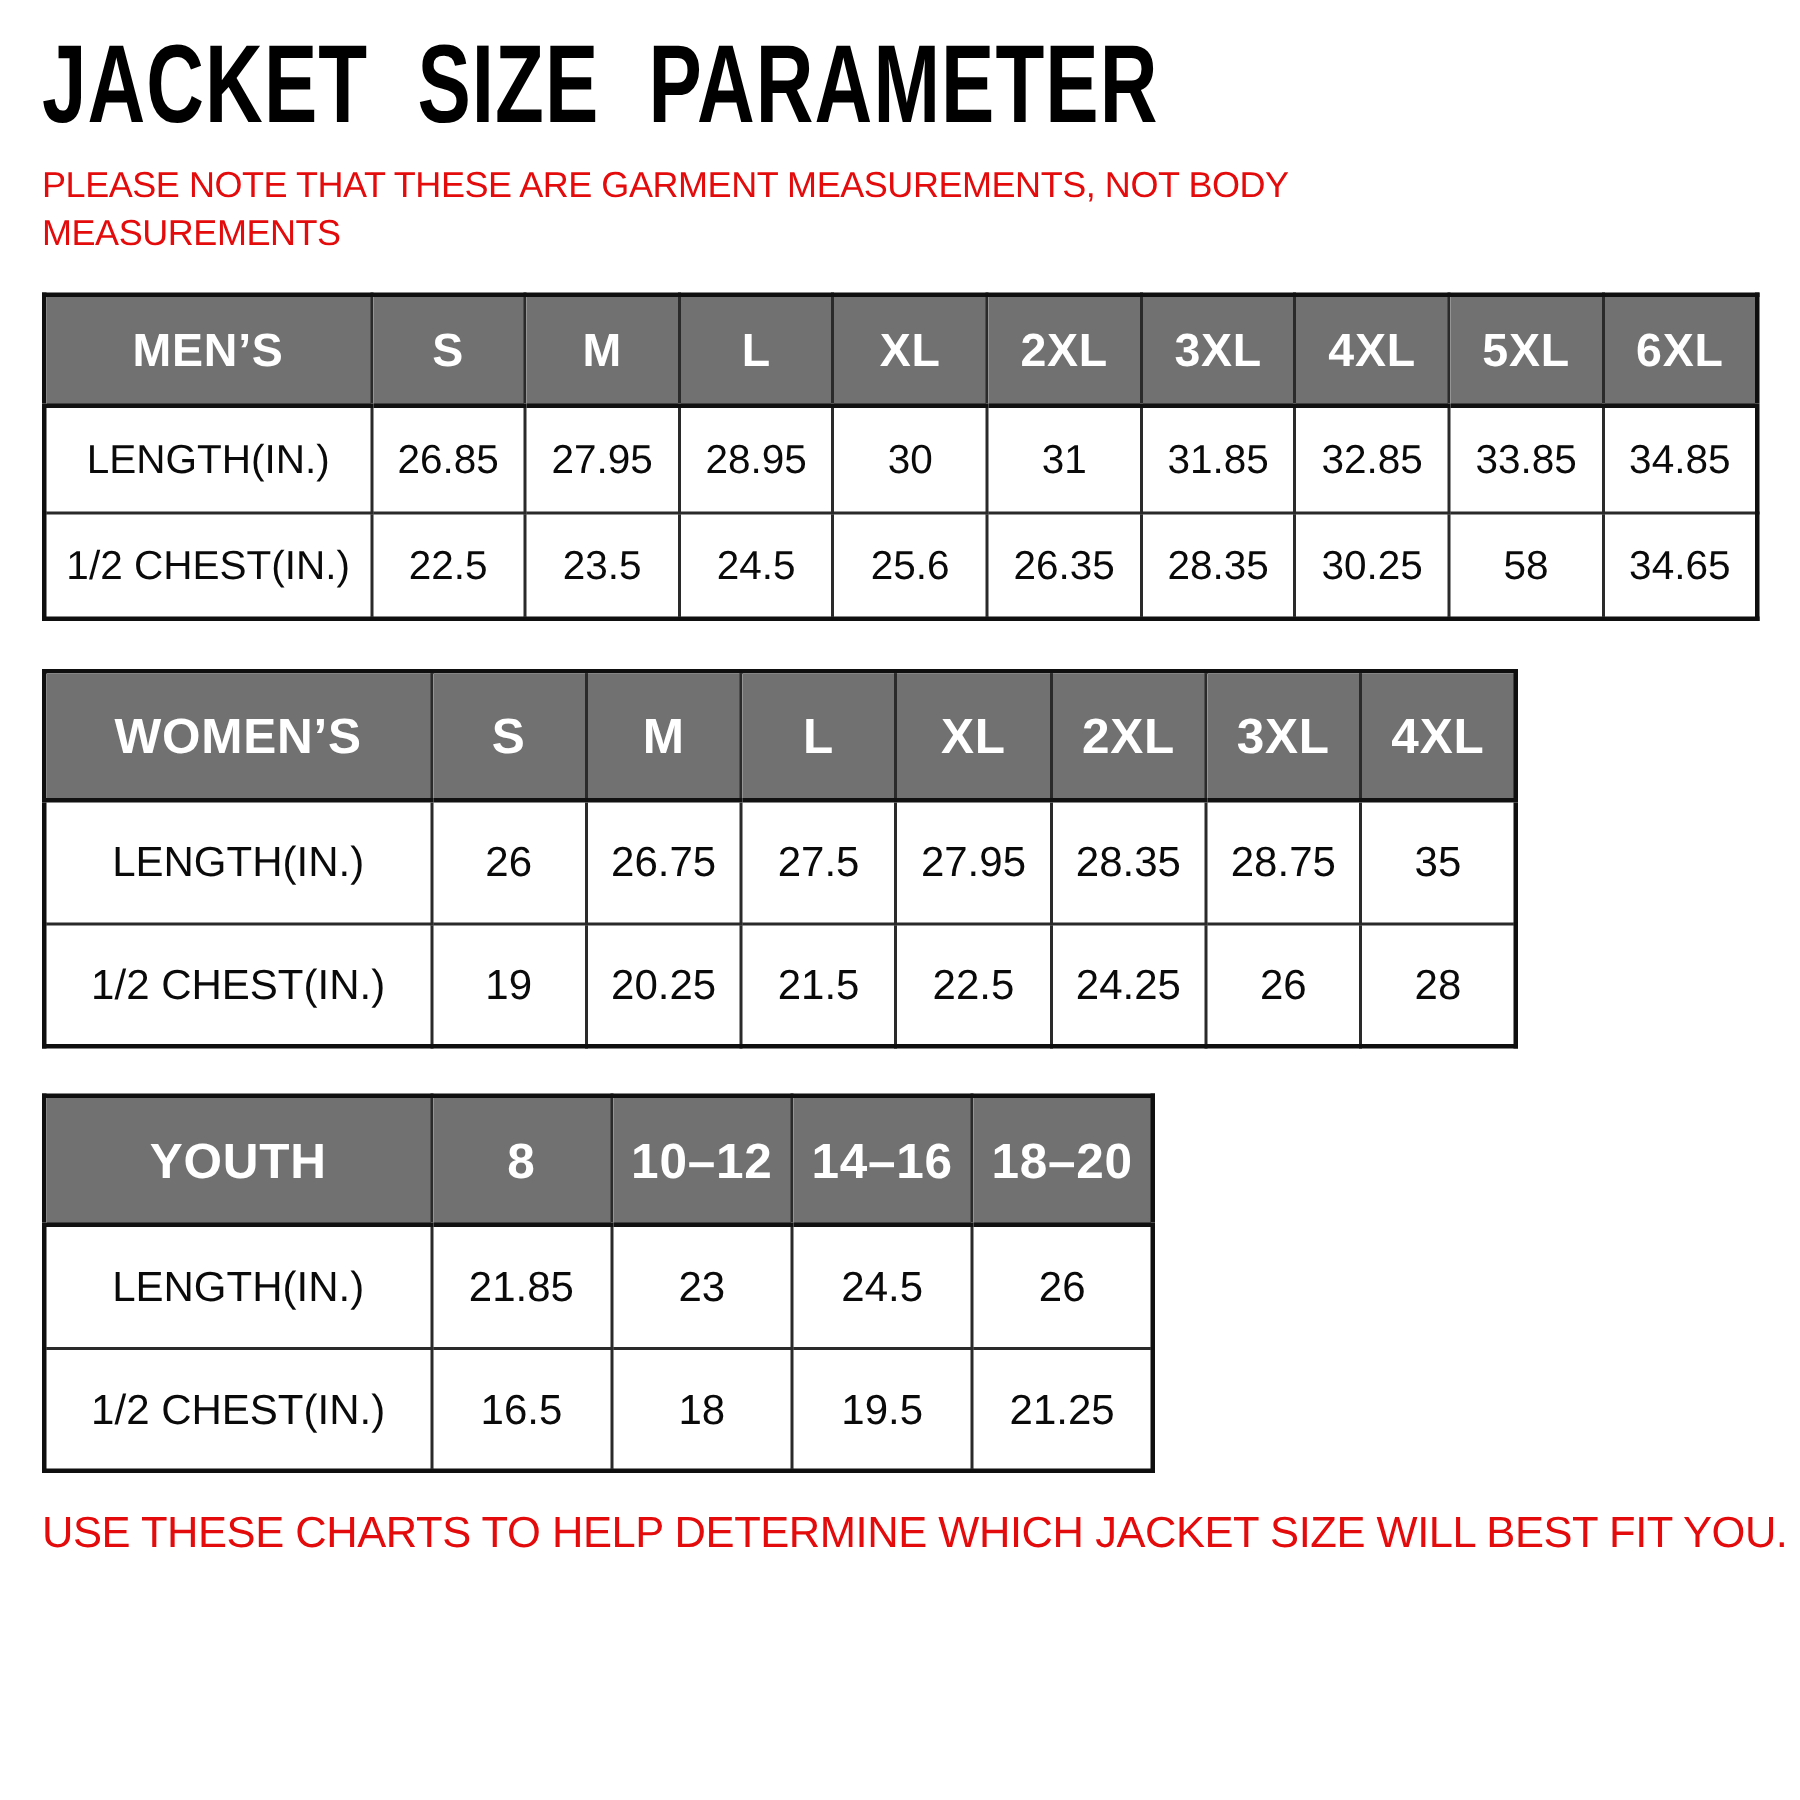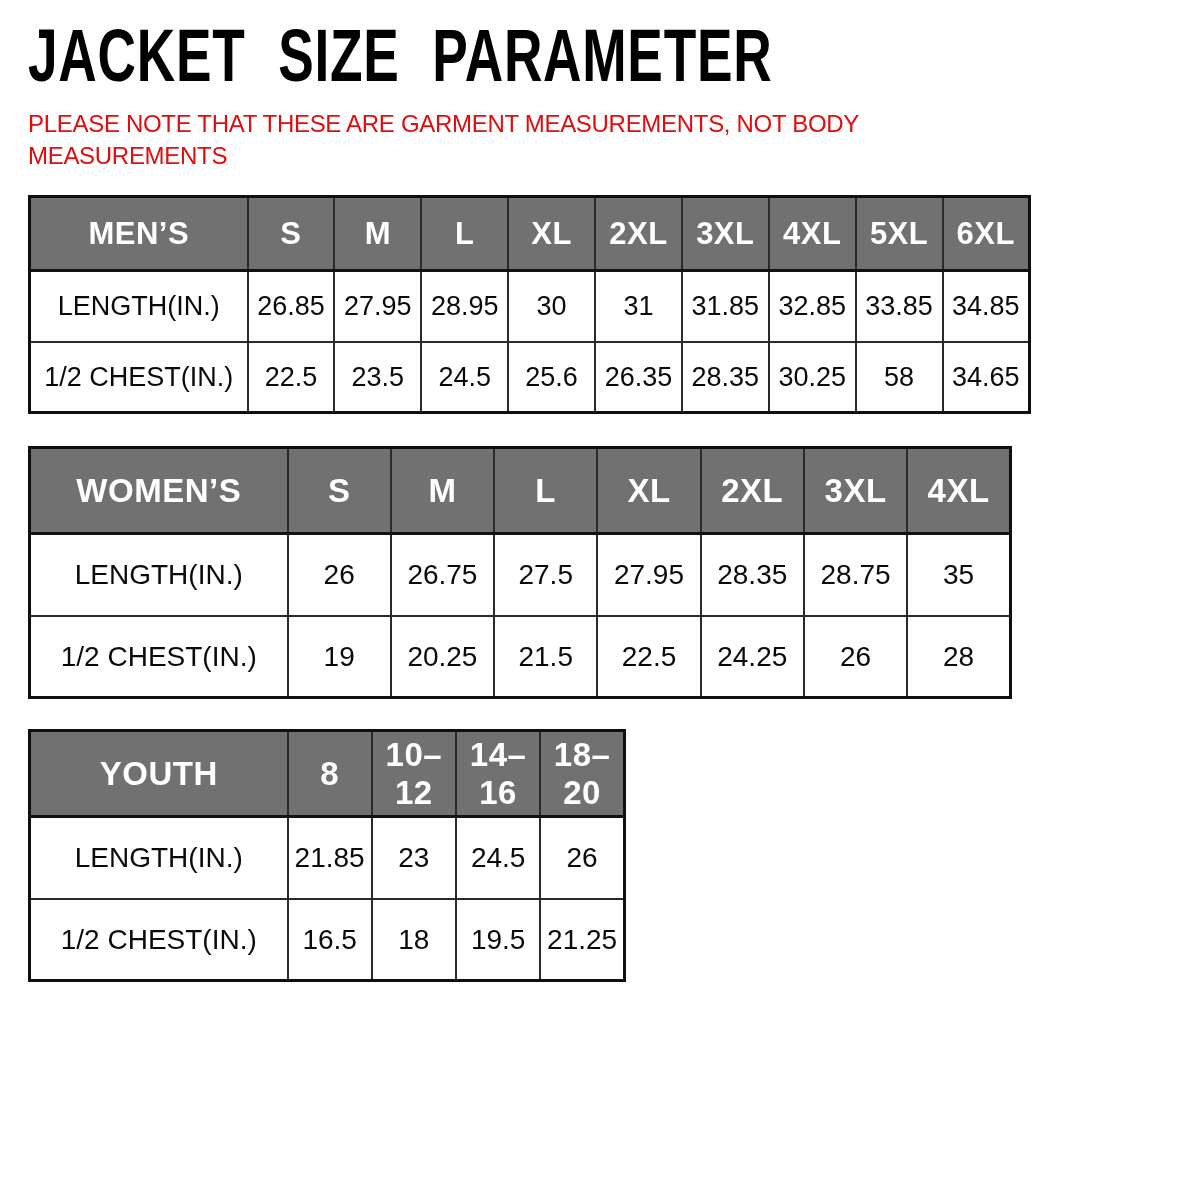--- a/index.html
+++ b/index.html
@@ -53,34 +53,34 @@
   }
   .size-table tr.head th {
     background: var(--header-gray, #717171);
     color: var(--header-text, #ffffff);
     font-weight: bold;
     letter-spacing: 0.5px;
     border-bottom: 3px solid #111111;
   }
   .size-table td.lbl { font-weight: normal; }
 
-  .mens { width: 1003px; margin-top: 24px; }
+  .mens { width: 1145px; margin-top: 24px; }
   .mens tr.head { height: 74px; }
   .mens tr.head th { font-size: 31px; }
   .mens tr.body-row { height: 71px; }
   .mens col.c-lbl { width: 218px; }
 
   .womens { width: 984px; margin-top: 32px; }
   .womens tr.head { height: 86px; }
   .womens tr.head th { font-size: 33px; }
   .womens tr.body-row { height: 82px; }
   .womens col.c-lbl { width: 258px; }
   .womens td { font-size: 28px; }
 
-  .youth { width: 598px; margin-top: 30px; }
+  .youth { width: 742px; margin-top: 30px; }
   .youth tr.head { height: 86px; }
   .youth tr.head th { font-size: 33px; }
   .youth tr.body-row { height: 82px; }
   .youth col.c-lbl { width: 258px; }
   .youth td { font-size: 28px; }
 
   
   .footer-notice {
     margin-top: 34px;
     max-width: 1160px;
@@ -219,14 +219,15 @@
         <td class="lbl">1/2 CHEST(IN.)</td>
         <td>16.5</td>
         <td>18</td>
         <td>19.5</td>
         <td>21.25</td>
       </tr>
     </tbody>
   </table>
 
 
+  <div class="footer-advice">USE THESE CHARTS TO HELP DETERMINE WHICH JACKET SIZE WILL BEST FIT YOU.</div>
 
 </div>
 
 </body></html>

